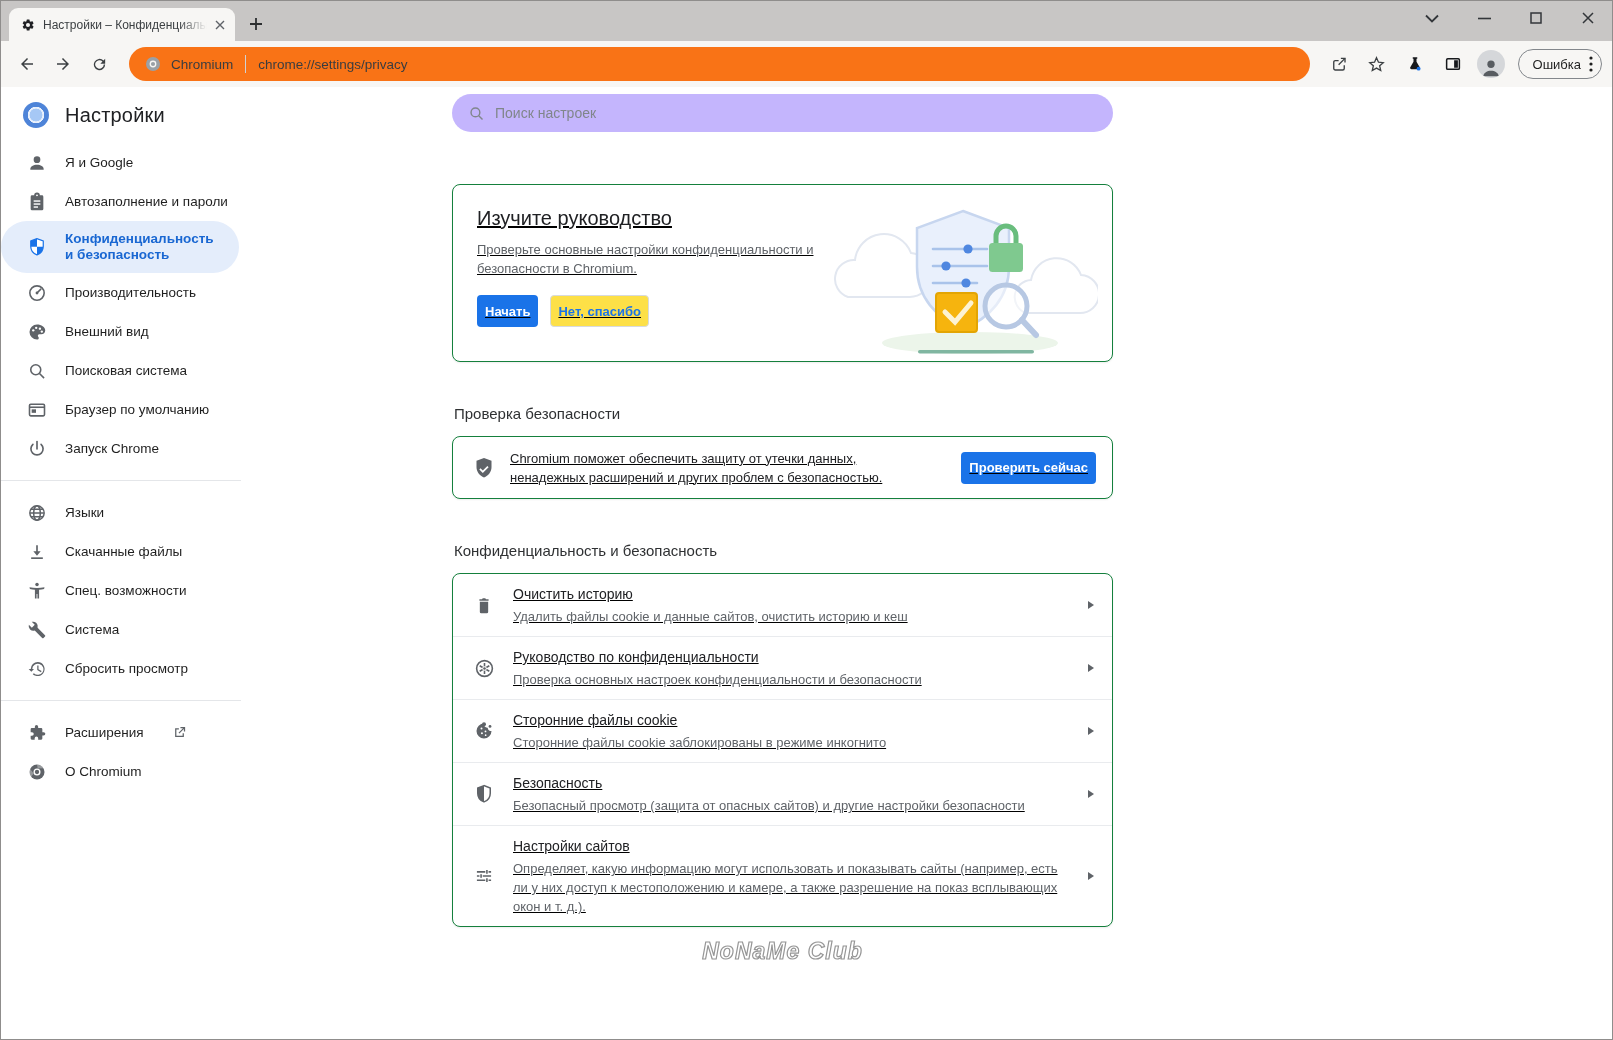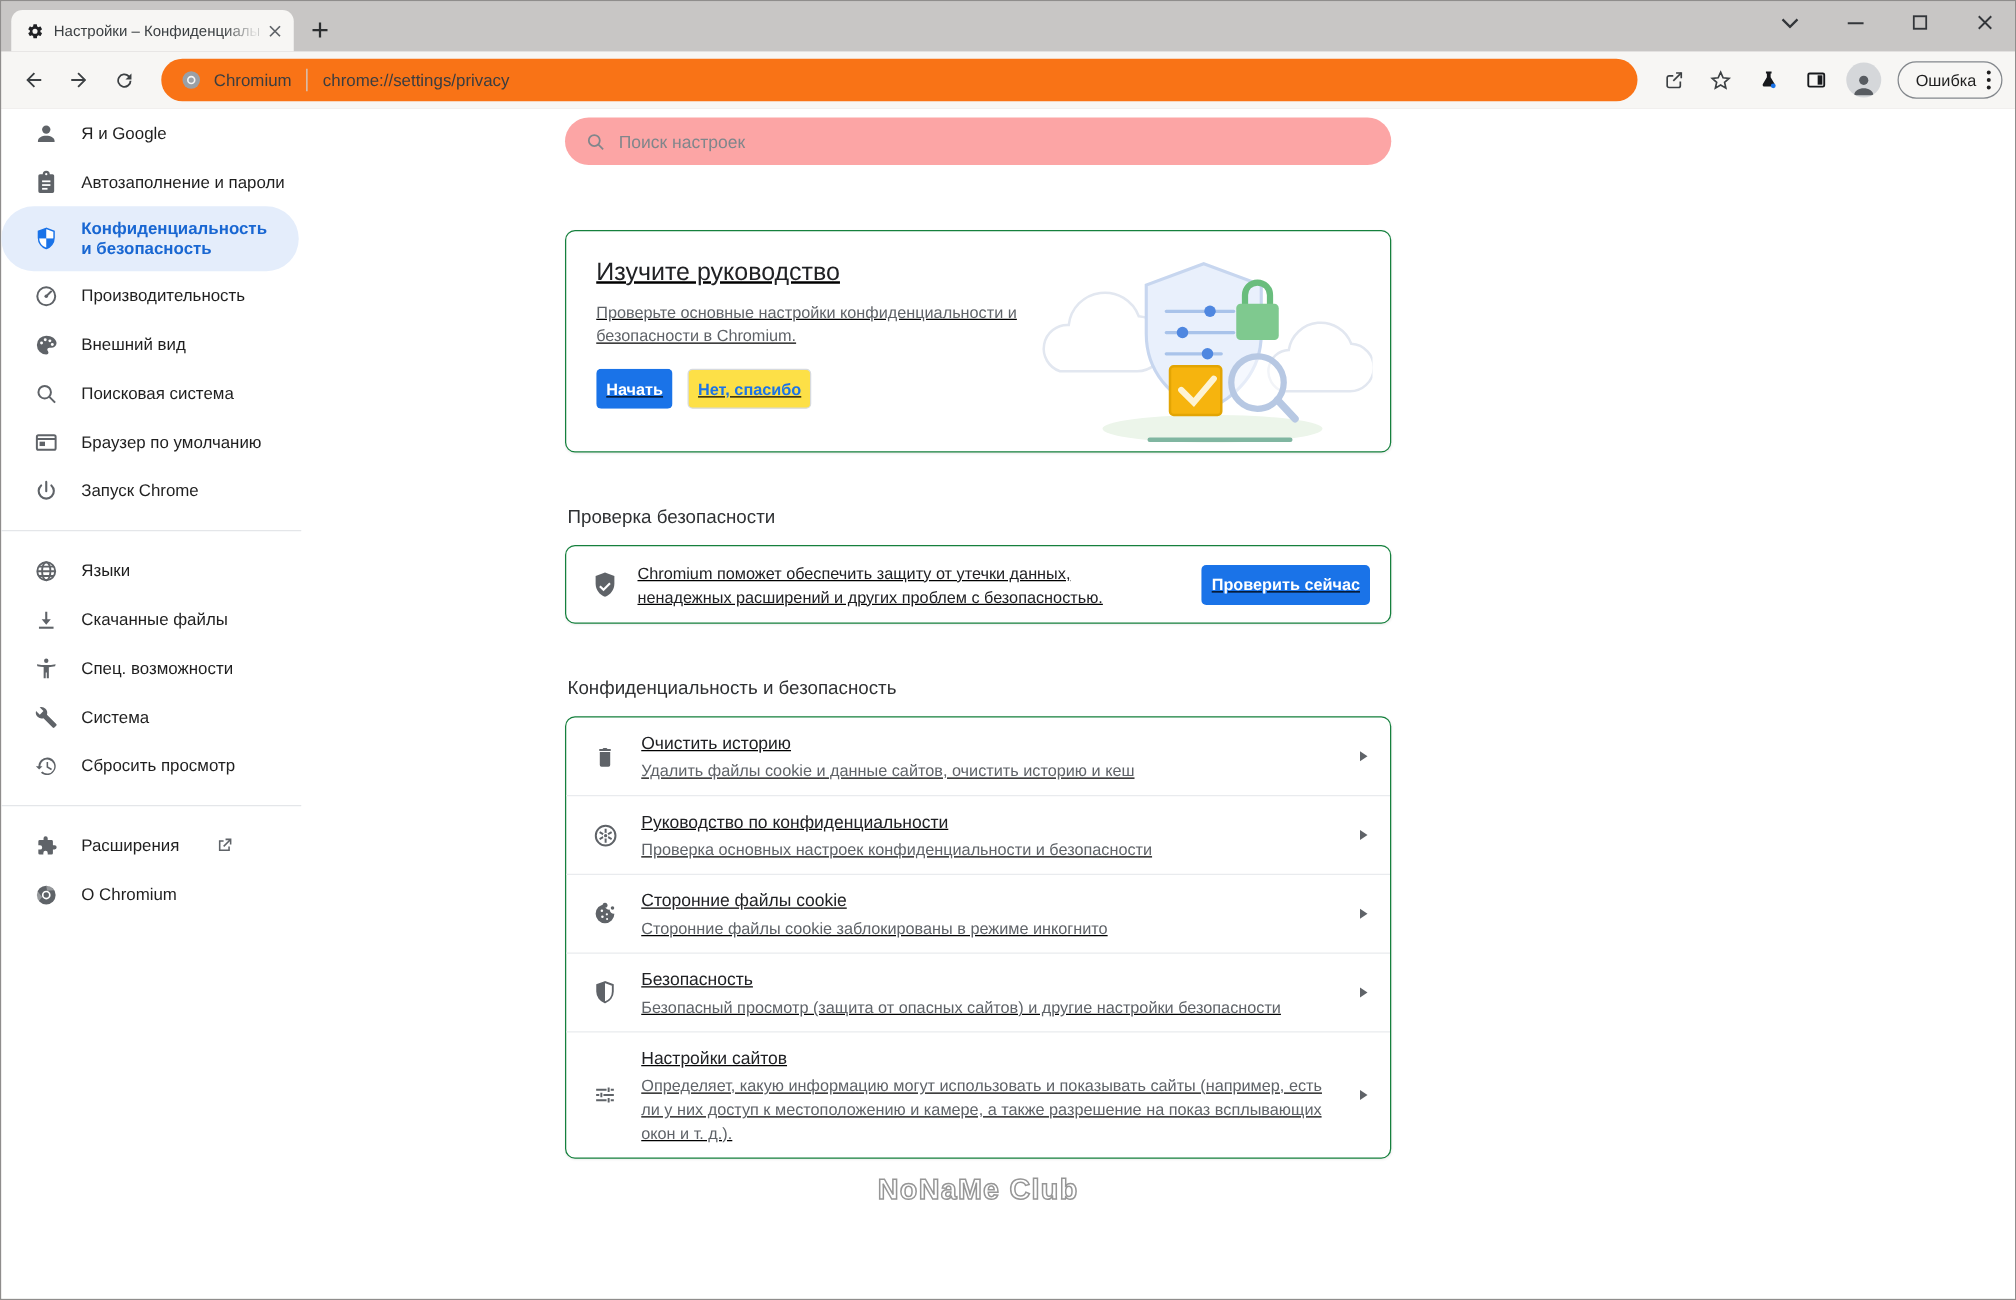--- a/index.html
+++ b/index.html
@@ -48,21 +48,21 @@
   .side-item .mi { flex:none; }
   .side-item.selected { background:#e4edfb; border-radius:26px; margin-right:2px; height:52px;
     color:#1967d2; font-weight:700; }
   .side-item.selected .lbl { width:160px; line-height:16px; }
   .side-div { border-top:1px solid #e4e6e9; margin:12px 0; }
   .ext-link { margin-left:10px; display:flex; }
 
   
   .content { flex:1; position:relative; min-width:0; }
   .col { width:661px; margin-left:211px; padding-top:7px; }
-  .search-wrap { height:38px; background:#fca5a5; border-radius:19px; display:flex; align-items:center; padding:0 16px; }
+  .search-wrap { height:38px; background:#c4b5fd; border-radius:19px; display:flex; align-items:center; padding:0 16px; }
   .search-wrap input { border:none; outline:none; background:transparent; font-size:14px; color:#3c4043;
     margin-left:10px; width:100%; font-family:"Liberation Sans",sans-serif; }
   .search-wrap input::placeholder { color:#80868b; }
 
   .card { background:#fff; border:1px solid #15803d; border-radius:8px; box-shadow:0 1px 2px rgba(0,0,0,.07);text-decoration:underline; }
 
   .guide-card { margin-top:52px; height:178px; position:relative; padding:22px 24px; overflow:hidden; }
   .guide-title { font-size:20px; color:#202124; font-weight:400; }
   .guide-body { font-size:13px; color:#5f6368; line-height:19px; width:345px; margin-top:10px; }
   .btn-row { margin-top:17px; display:flex; gap:12px; }
@@ -82,21 +82,21 @@
   .row { display:flex; align-items:center; padding:10px 14px 10px 19px; gap:17px; min-height:62px; cursor:pointer; }
   .row + .row { border-top:1px solid #e9ebee; }
   .row .txt { flex:1; }
   .row .t { font-size:14px; color:#202124; line-height:20px; }
   .row .s { font-size:13px; color:#5f6368; line-height:19px; margin-top:3px; max-width:556px; }
   .chev { width:0; height:0; border-left:6px solid #5f6368; border-top:4.5px solid transparent;
     border-bottom:4.5px solid transparent; flex:none; margin-right:4px; }
   .ric { width:24px; flex:none; display:flex; justify-content:center; }
 
   .watermark { margin-top:11px; text-align:center; font-size:23px; font-weight:700; letter-spacing:1px;
-    color:#ffffff; -webkit-text-stroke:1.2px #969696; }
+    color:#ffffff;font-style:italic; -webkit-text-stroke:1.2px #969696; }
 
   .mi { display:inline-flex; }
   svg { display:block; }
 </style>
 </head>
 <body>
 
 <div class="window">
 
   <div class="titlebar">
@@ -210,20 +210,24 @@
             <circle cx="2" cy="8" r="1.6"></circle>
             <circle cx="2" cy="14" r="1.6"></circle>
           </svg>
       </span>
     </div>
   </div>
 
   <div class="page">
 
     <div class="sidebar">
+      <div class="side-head">
+        <span class="logo"></span>
+        <span class="side-title">Настройки</span>
+      </div>
 
       <div class="side-item">
         <span class="mi">
             <svg width="20" height="20" viewBox="0 0 24 24" fill="#5f6368">
               <circle cx="12" cy="8" r="4"></circle>
               <path d="M4 19.2c0-3.3 3.6-5.2 8-5.2s8 1.9 8 5.2V20H4z"></path>
             </svg>
           </span>
         <span class="lbl">Я и Google</span>
       </div>

